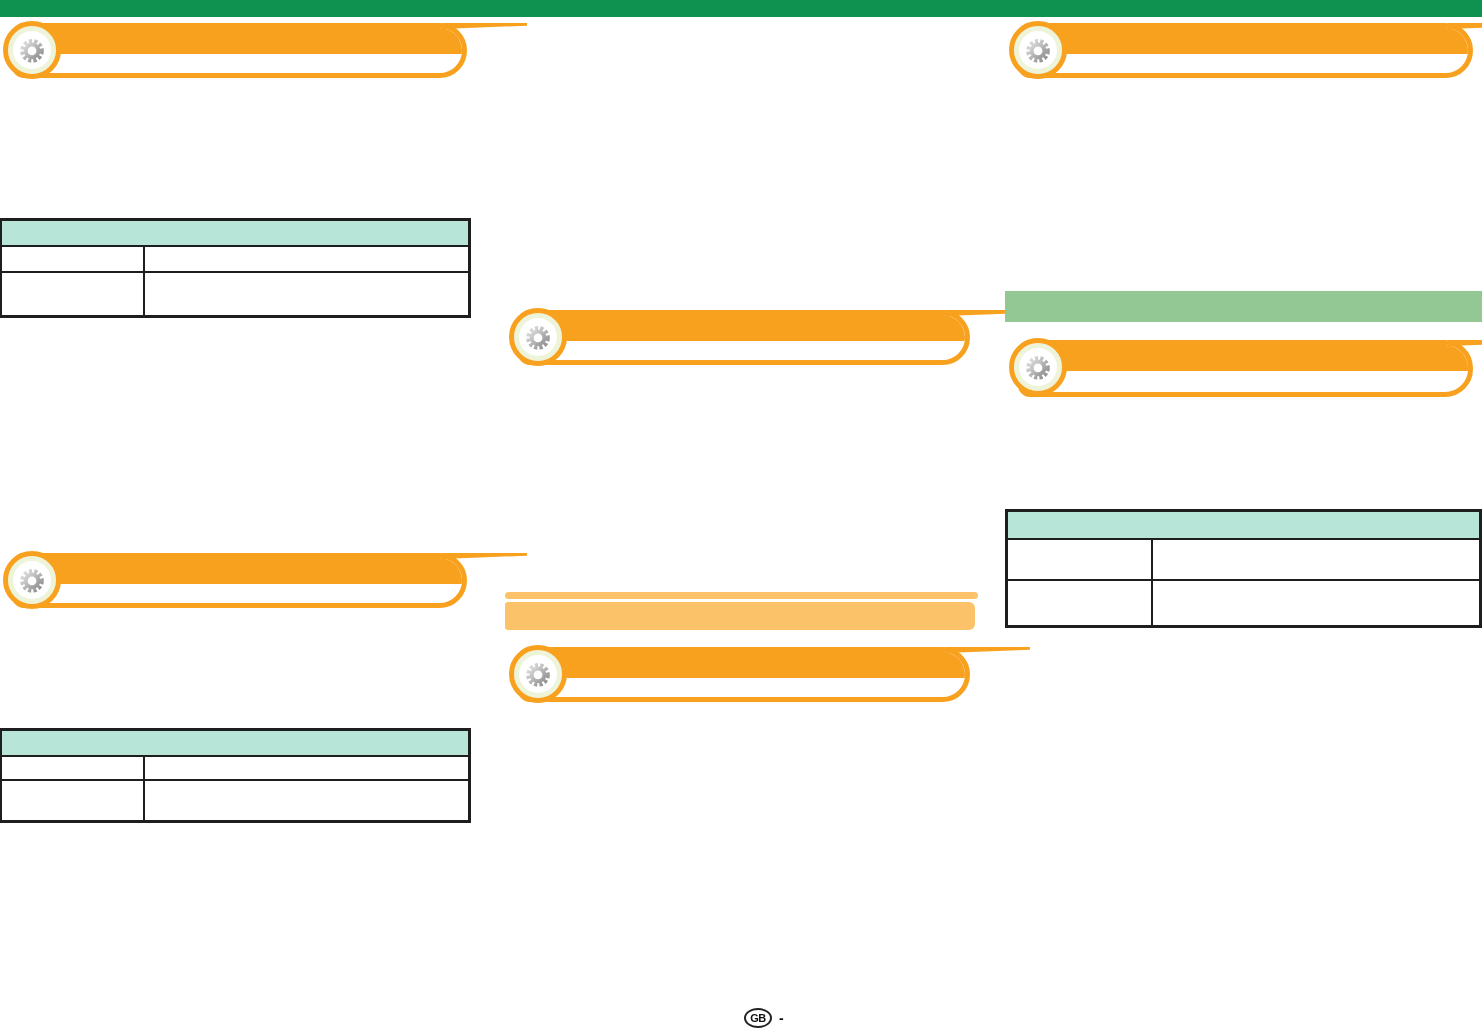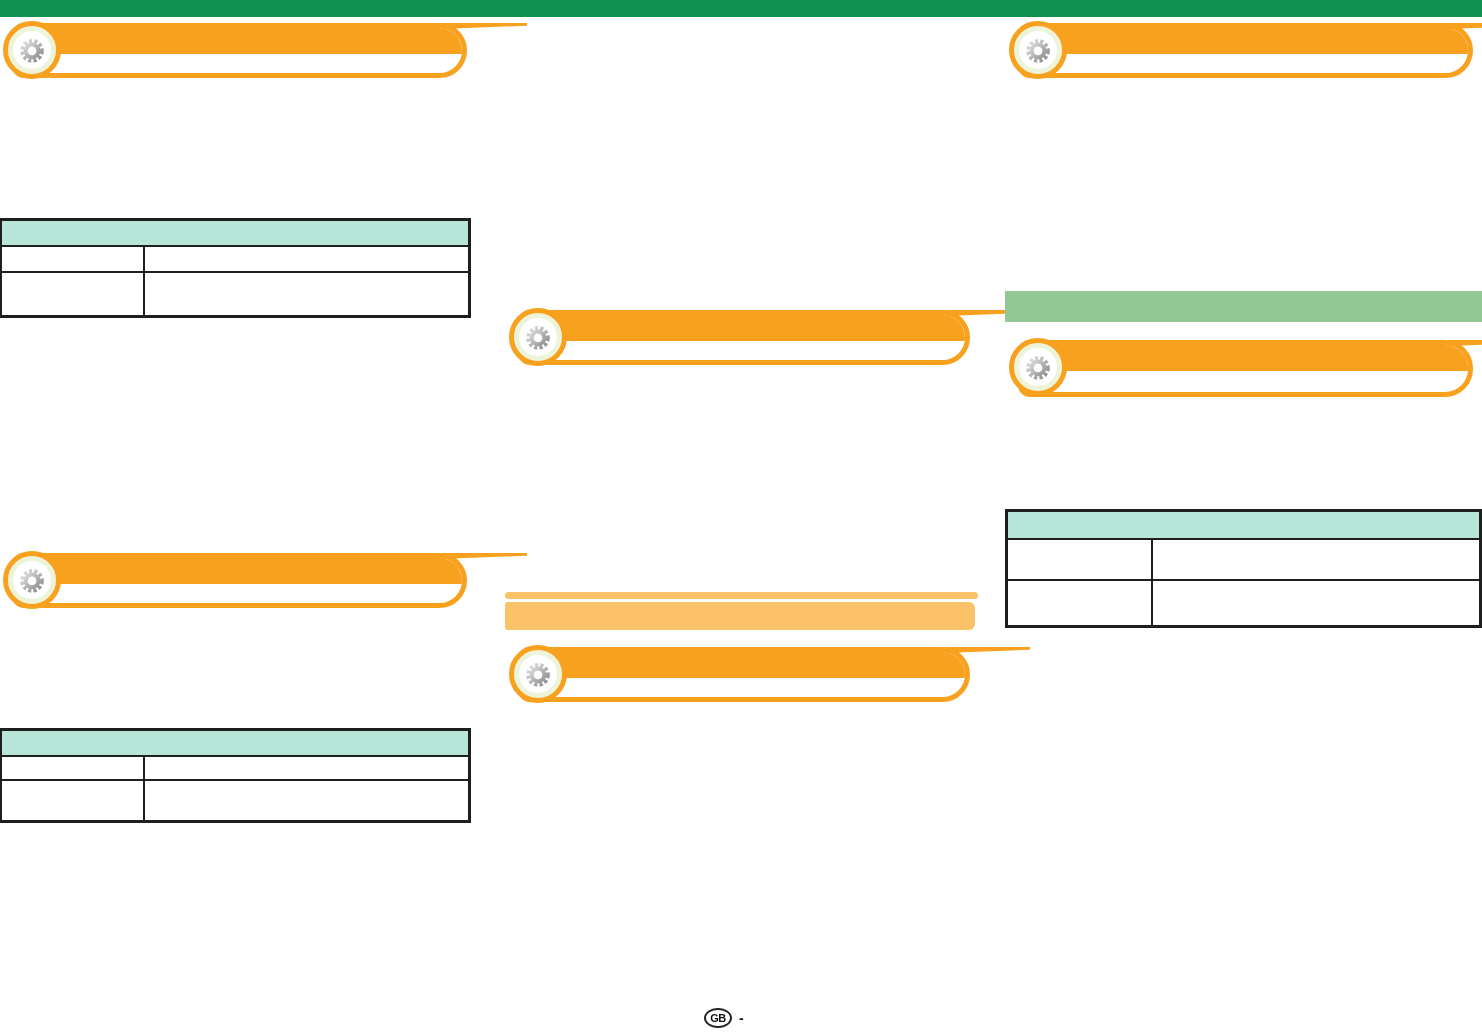--- a/index.html
+++ b/index.html
@@ -55,21 +55,21 @@
   .hl-strip{position:absolute;background:var(--highlight-orange);border-radius:4px;}
   .hl-band{position:absolute;background:var(--highlight-orange);border-radius:3px 6px 6px 3px;
     display:flex;align-items:center;padding:0 10px;box-sizing:border-box;
     color:#fff;font-size:15px;font-weight:bold;}
 
   
   .footer{position:absolute;left:704px;top:1008px;height:20px;
     display:flex;align-items:center;gap:7px;}
   .gb-oval{border:2px solid #222;border-radius:50%;min-width:18px;height:14px;
     padding:1px 3px 1px 3px;display:flex;align-items:center;justify-content:center;
-    font-size:11px;font-weight:bold;color:#111;letter-spacing:-0.5px;line-height:1;}
+    font-size:11px;font-weight:bold;color:#111;letter-spacing:-0.5px;line-height:1;margin-left:40px;}
   .gb-dash{font-size:14px;font-weight:bold;color:#111;line-height:1;}
 </style>
 </head>
 <body>
 
 <div class="page">
 
   <div class="topbar"></div>
 
   <div class="pill" style="left:12px;top:23px;width:455px;">

